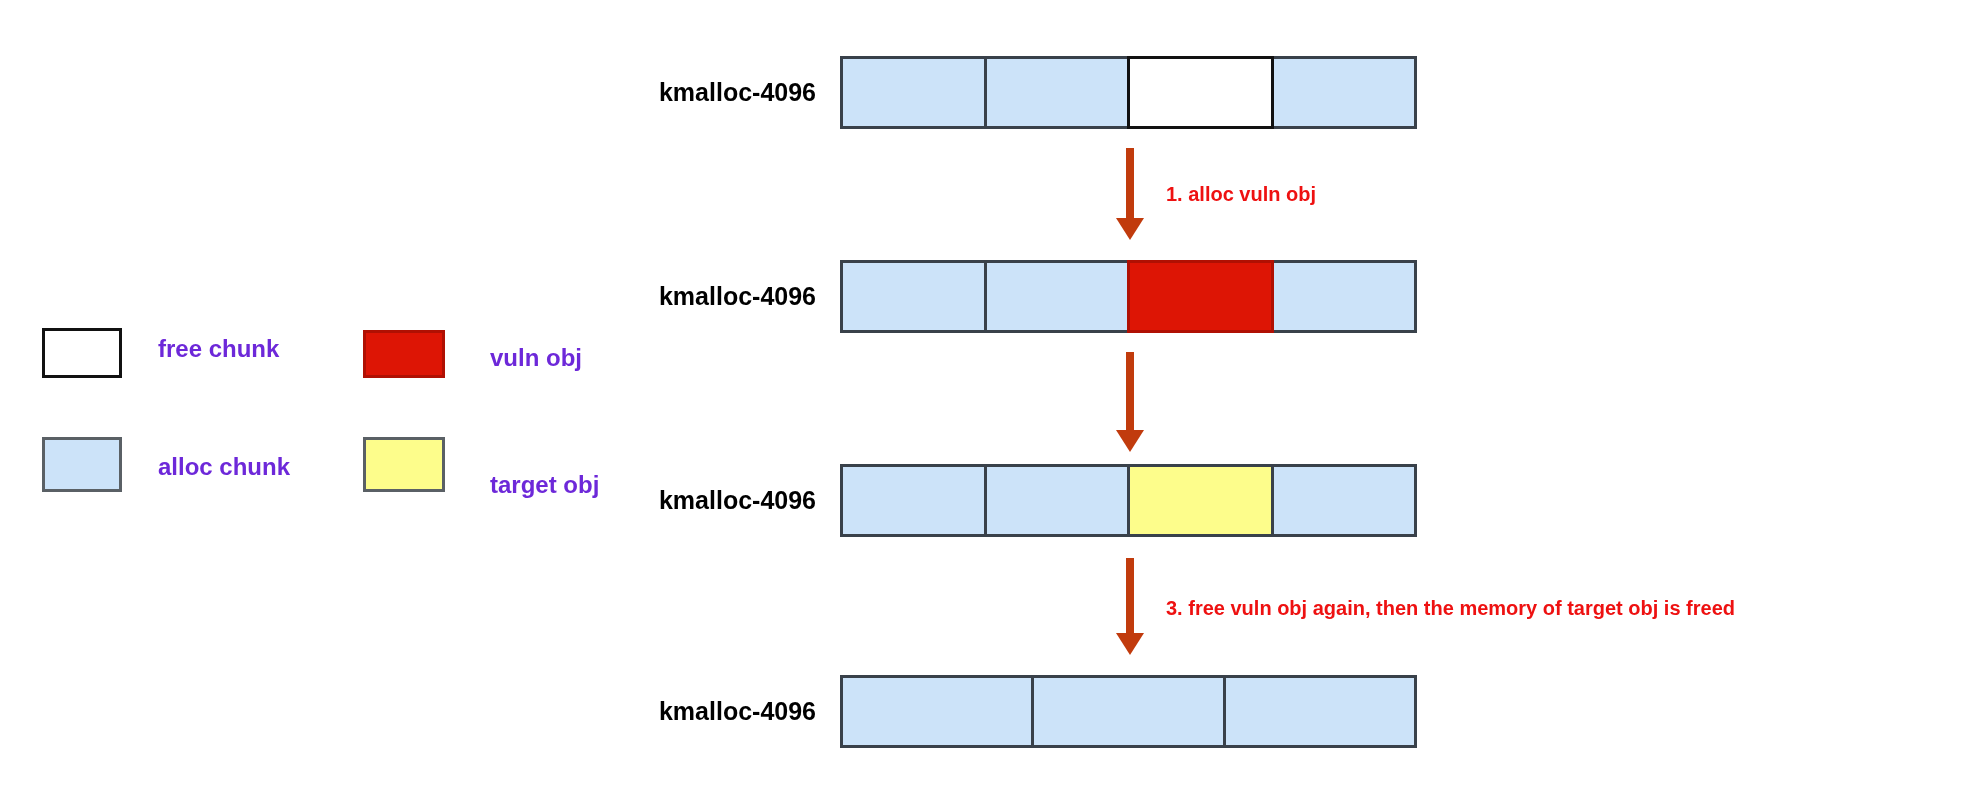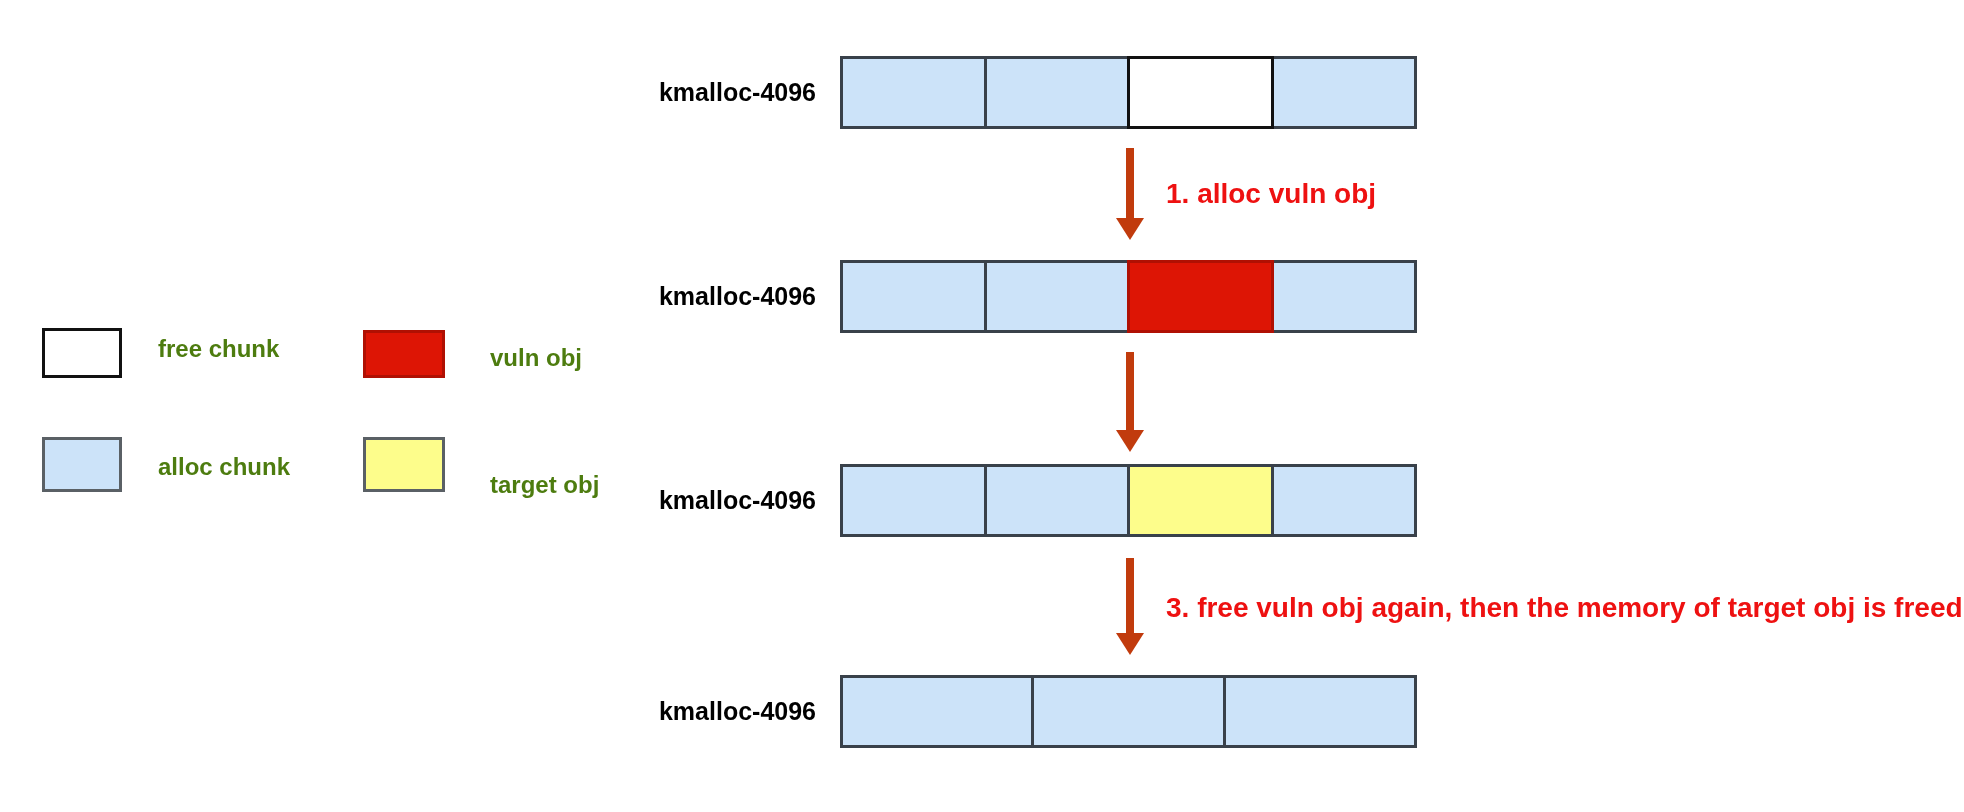--- a/index.html
+++ b/index.html
@@ -80,21 +80,21 @@
     border-right: 14px solid transparent;
     border-top: 22px solid #c13b0d;
   }
 
   
   .step-note {
     position: absolute;
     left: 1166px;
     height: 32px;
     line-height: 32px;
-    font-size: 28px;
+    font-size: 20px;
     font-weight: bold;
     white-space: nowrap;
   }
   .step-note-1 { top: 178px; }
   .step-note-2 { top: 388px; }
   .step-note-3 { top: 592px; }
 
   
   .legend-swatch {
     position: absolute;
@@ -105,21 +105,21 @@
   .lg-vuln   { left: 363px; top: 330px; width: 82px; height: 48px; }
   .lg-alloc  { left: 42px;  top: 437px; width: 80px; height: 55px; }
   .lg-target { left: 363px; top: 437px; width: 82px; height: 55px; }
 
   .legend-label {
     position: absolute;
     height: 30px;
     line-height: 30px;
     font-size: 24px;
     font-weight: bold;
-    color: #4d7c0f;
+    color: #6d28d9;
     white-space: nowrap;
   }
   .ll-free   { left: 158px; top: 334px; }
   .ll-vuln   { left: 490px; top: 343px; }
   .ll-alloc  { left: 158px; top: 452px; }
   .ll-target { left: 490px; top: 470px; }
 </style>
 </head>
 <body>
 

